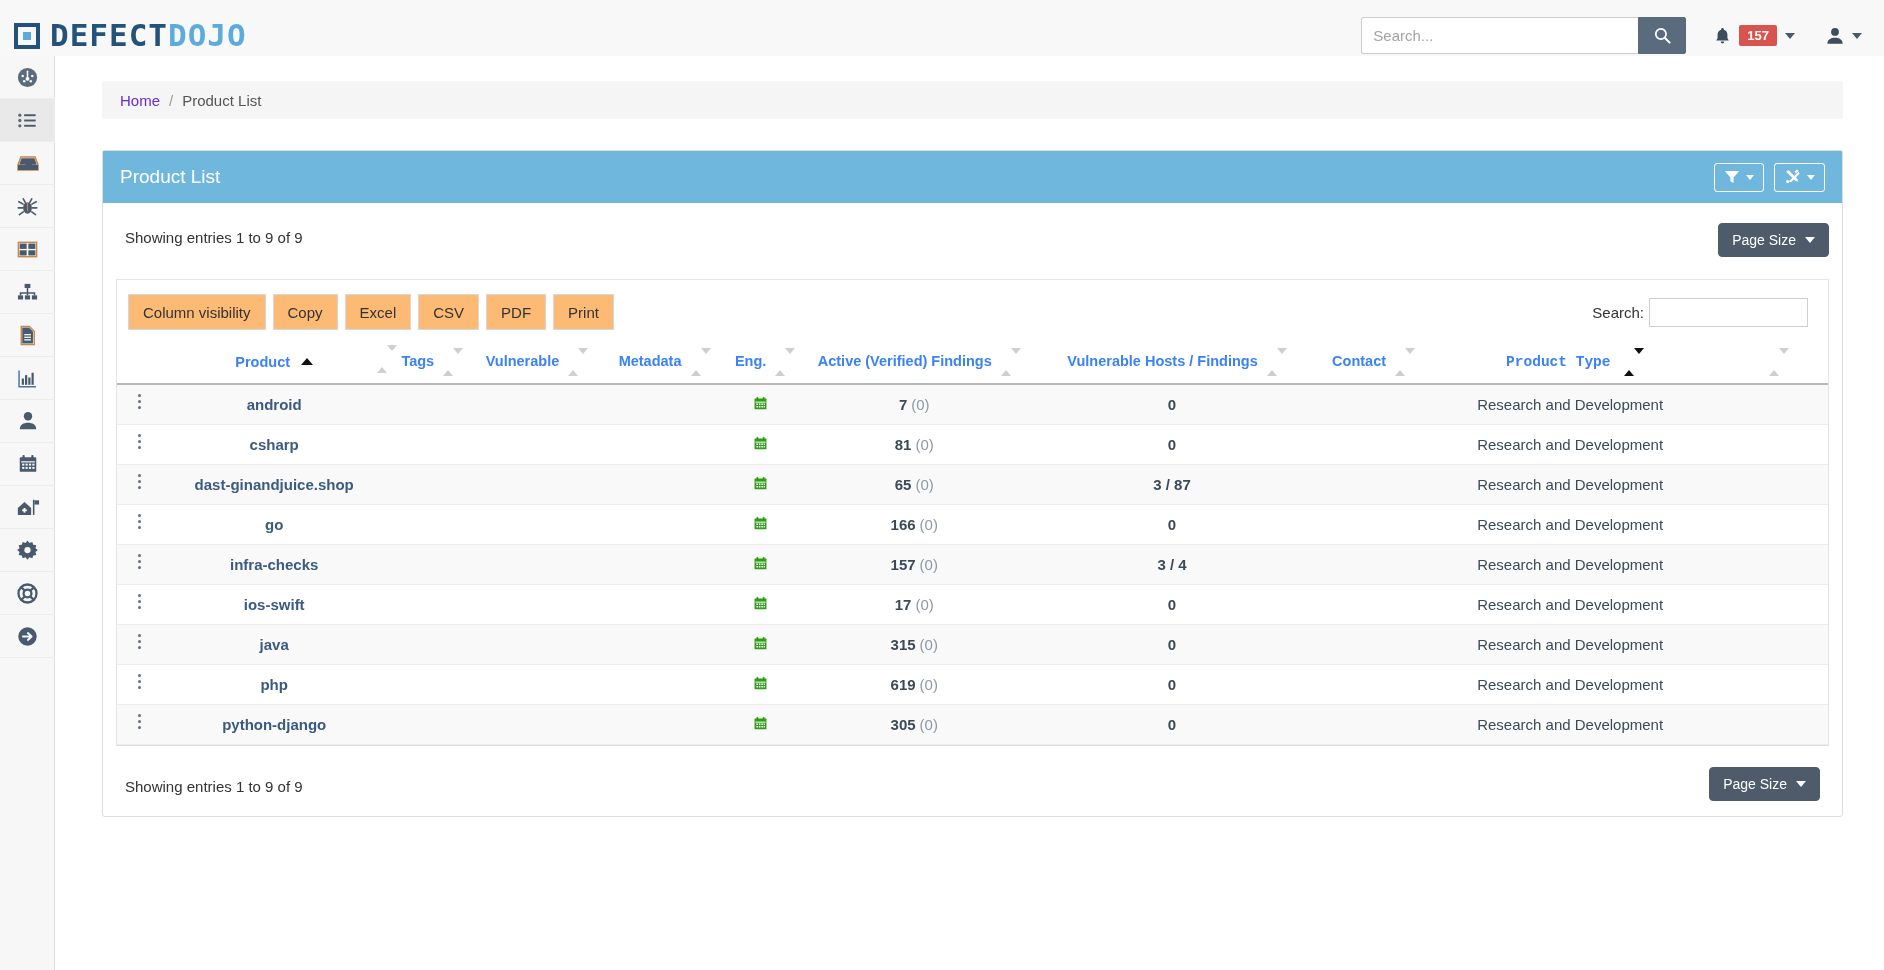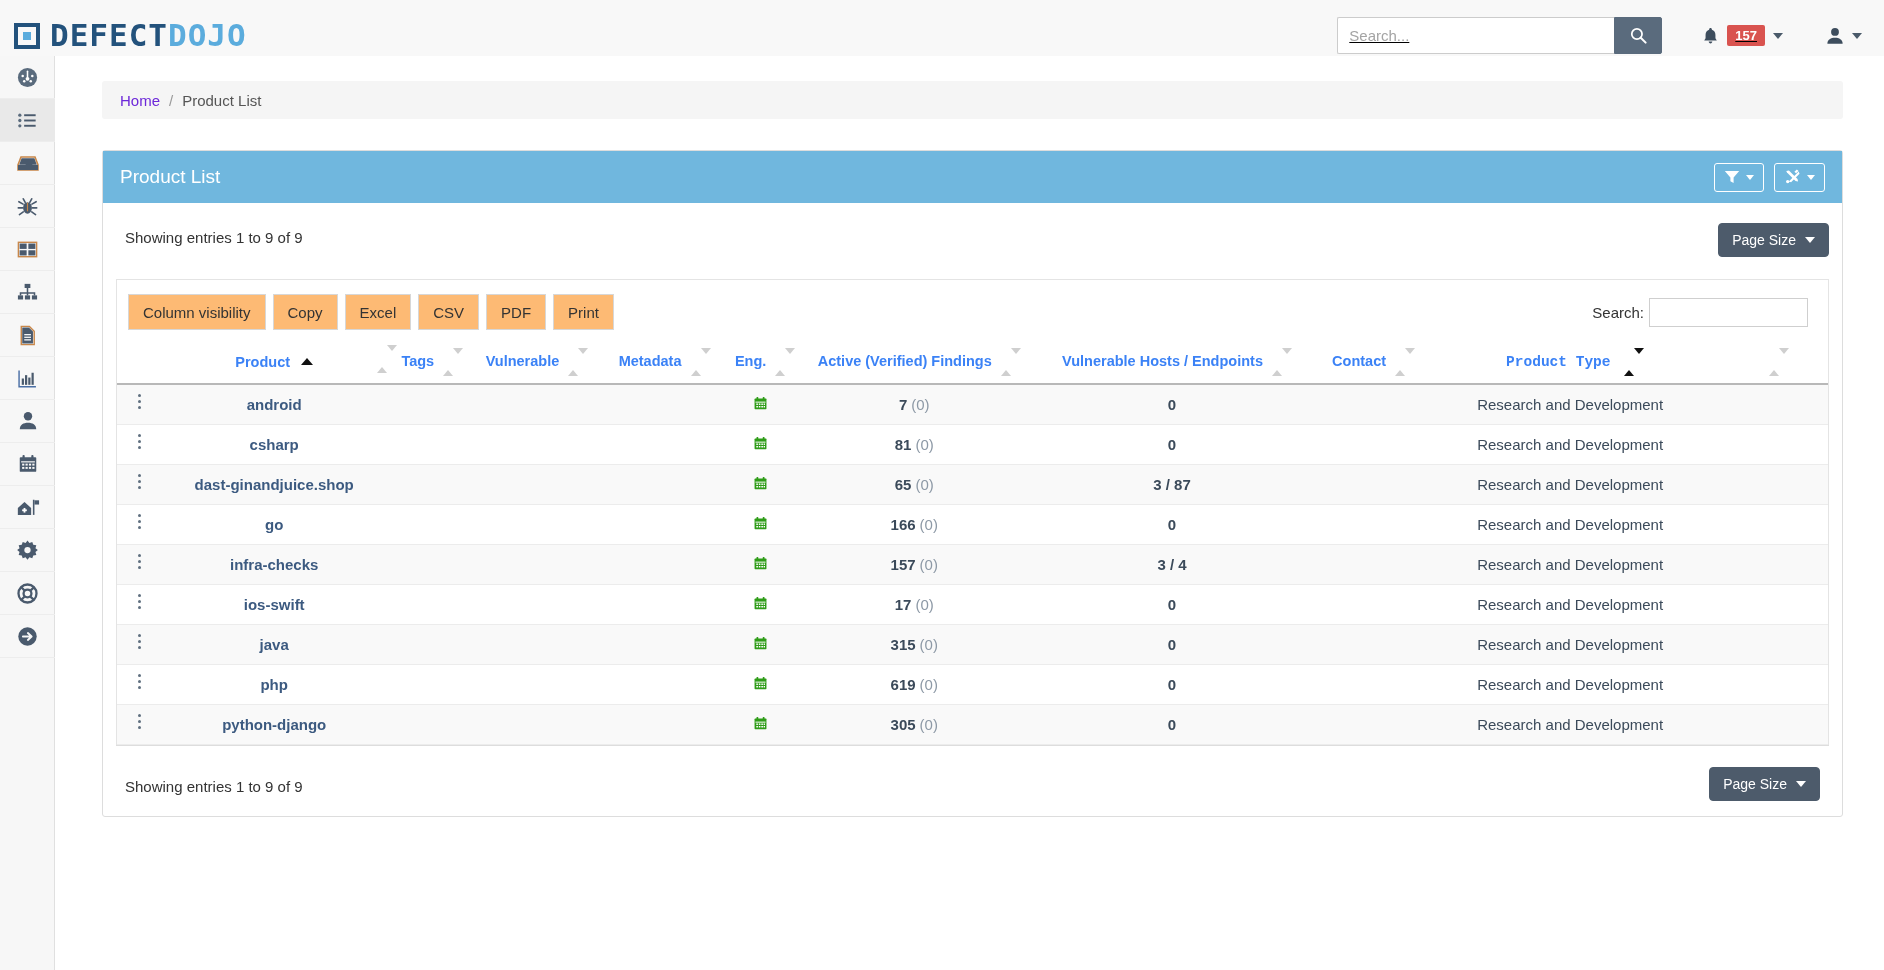--- a/index.html
+++ b/index.html
@@ -38,23 +38,22 @@
     font-size: 31px; font-weight: 700;
     letter-spacing: 1px;
     line-height: 1;
     font-family: "DejaVu Sans Mono", monospace;
   }
   .brand-defect { color: #23527c; }
   .brand-dojo { color: #5bacdd; }
 
   .nav-right {
     margin-left: auto;
-    display: flex; align-items: center; gap: 12px;
+    display: flex; align-items: center; gap: 0;
     padding-right: 22px;
-    text-decoration: underline;
   }
   .search-group { display: flex; height: 37px; margin-right: 28px; }
   .search-input {
     width: 277px; height: 37px;
     border: 1px solid #cccccc; border-right: none;
     padding: 0 11px; font-size: 15px; color: #555;
     background: #fff; outline: none;
     font-family: "Liberation Sans", sans-serif;
     border-radius: 2px 0 0 2px;
   }
@@ -570,21 +569,21 @@
                   <span class="arrow-up"></span><span class="arrow-dn"></span>
                 </span>
               </th>
               <th class="col-find">
                 <span>Active (Verified) Findings</span>
                 <span class="sort-both">
                   <span class="arrow-up"></span><span class="arrow-dn"></span>
                 </span>
               </th>
               <th class="col-vuln">
-                <span>Vulnerable Hosts / Endpoints</span>
+                <span>Vulnerable Hosts / Findings</span>
                 <span class="sort-both">
                   <span class="arrow-up"></span><span class="arrow-dn"></span>
                 </span>
               </th>
               <th class="col-contact">
                 <span>Contact</span>
                 <span class="sort-both">
                   <span class="arrow-up"></span><span class="arrow-dn"></span>
                 </span>
               </th>

